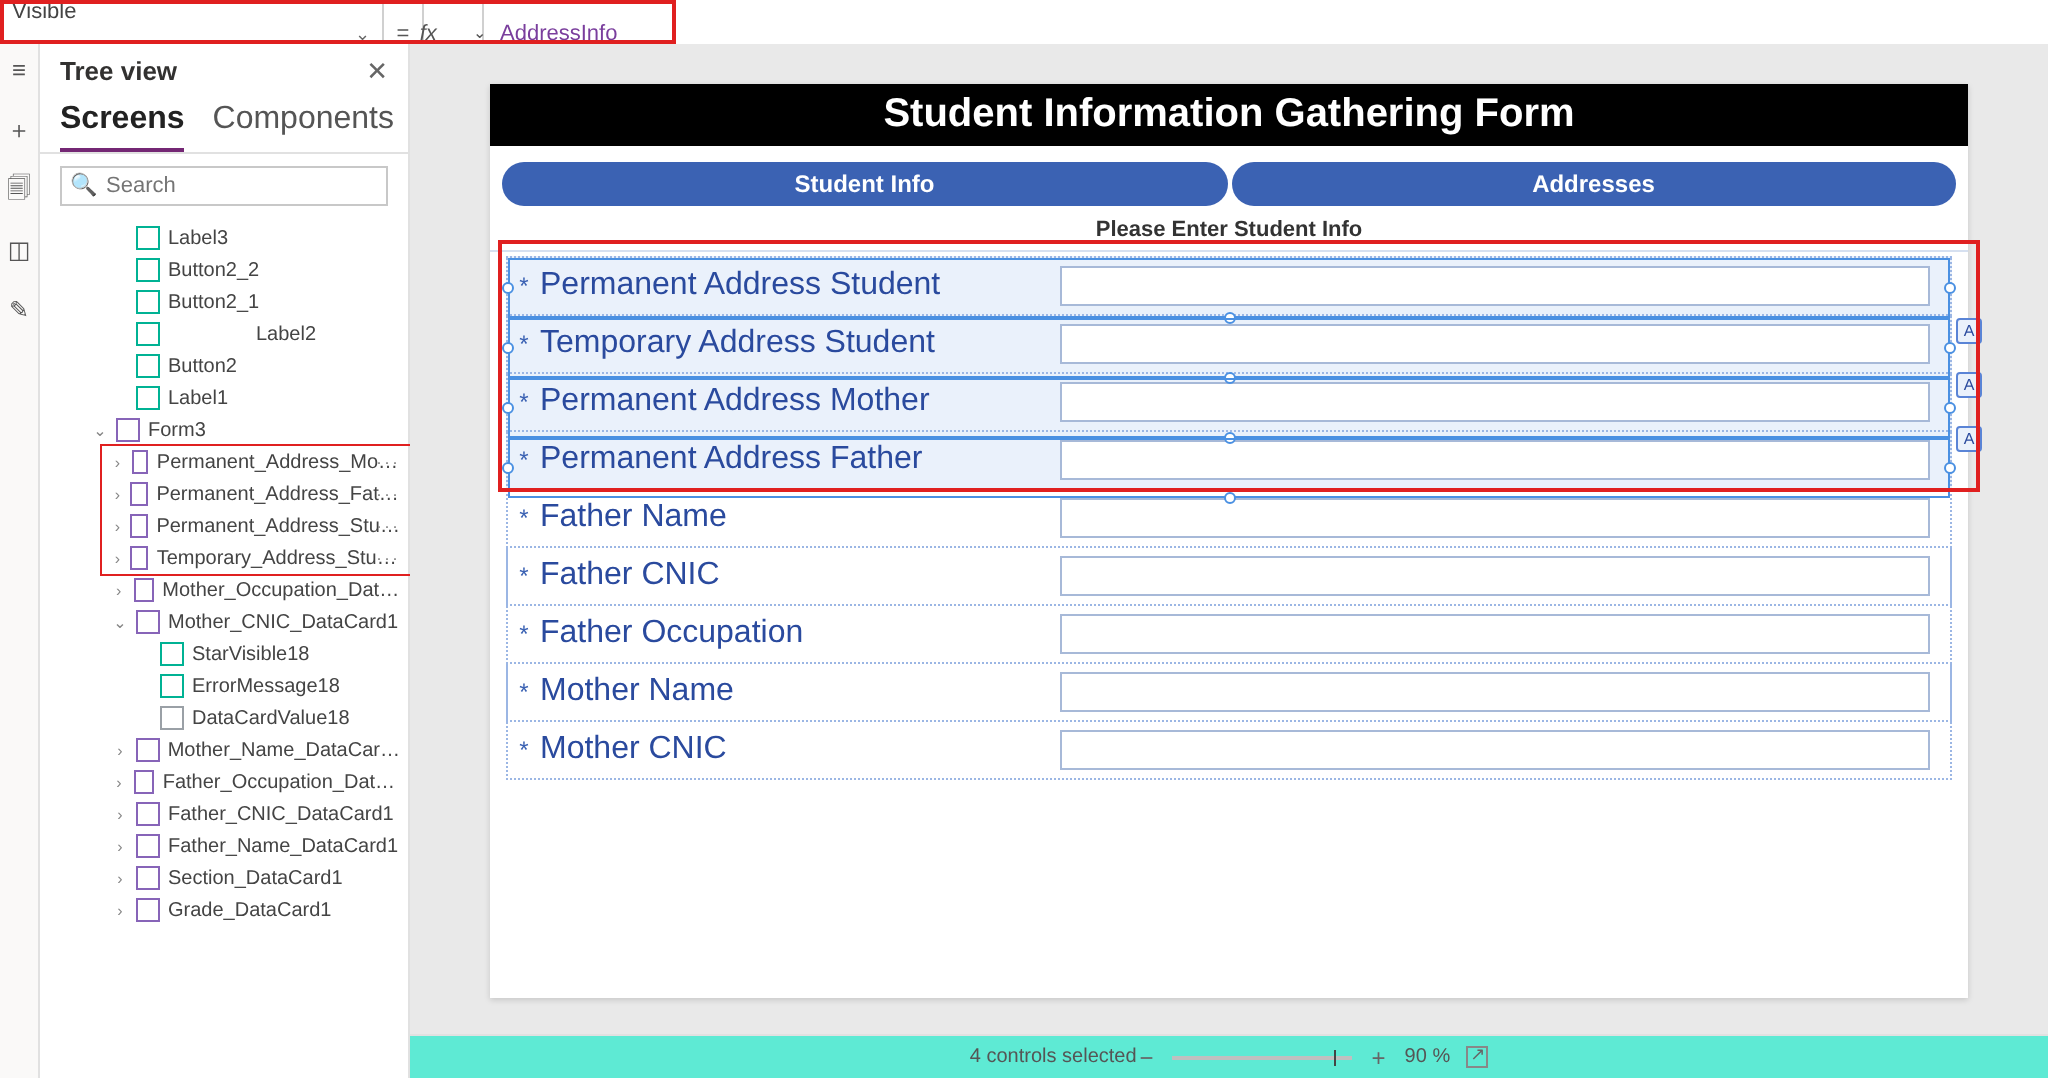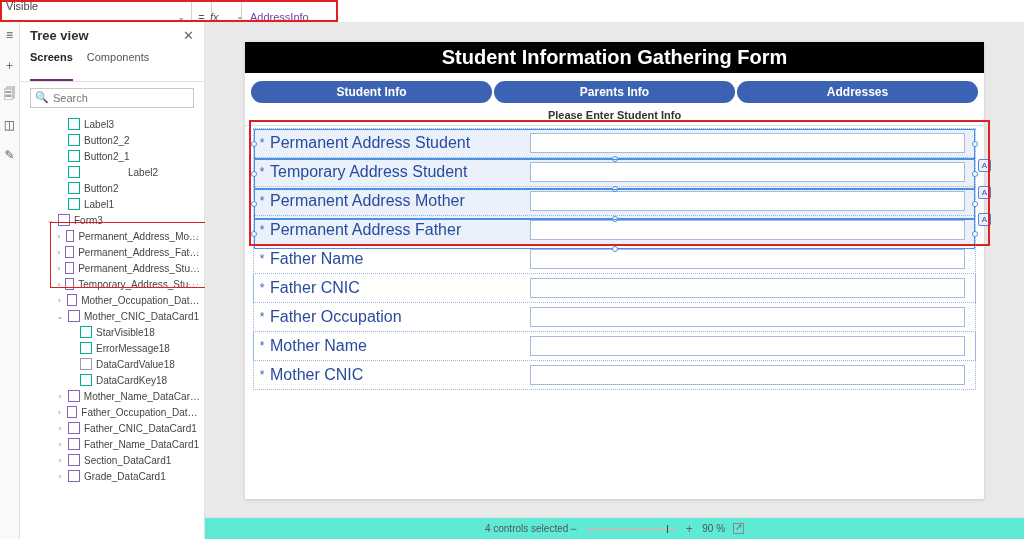--- a/index.html
+++ b/index.html
@@ -18,21 +18,21 @@
 
 .left-rail { position:absolute; top:22px; left:0; width:20px; height:calc(100% - 22px); background:#faf9f8; border-right:1px solid #e1e1e1; display:flex; flex-direction:column; align-items:center; padding-top:6px; gap:16px; }
 .rail-icon { width:14px; height:14px; display:flex; align-items:center; justify-content:center; color:#555; font-size:12px; }
 
 
 .tree-panel { position:absolute; top:22px; left:20px; width:185px; bottom:0; background:#fff; border-right:1px solid #e1e1e1; display:flex; flex-direction:column; }
 .tree-header { display:flex; align-items:center; justify-content:space-between; padding:6px 10px 2px 10px; }
 .tree-title { font-size:13px; font-weight:600; color:#323130; }
 .tree-close { color:#666; font-size:13px; cursor:pointer; }
 .tree-tabs { display:flex; gap:14px; padding:0 10px; border-bottom:1px solid #e1e1e1; }
-.tree-tab { padding:6px 0 16px 0; font-size:11px; color:#555; cursor:pointer; }
+.tree-tab { padding:6px 0 5px 0; font-size:16px; color:#555; cursor:pointer; }
 .tree-tab.active { color:#222; border-bottom:2px solid #742774; font-weight:600; }
 .tree-search { margin:6px 10px; position:relative; }
 .tree-search input { width:100%; height:20px; border:1px solid #c8c8c8; padding:0 6px 0 22px; font-size:11px; outline:none; }
 .tree-search .sicon { position:absolute; left:5px; top:3px; color:#888; font-size:11px; }
 
 .tree-list { flex:1; overflow:auto; padding:2px 0 6px 0; }
 .tree-row { display:flex; align-items:center; gap:4px; height:16px; padding:0 4px 0 0; font-size:10px; color:#444; white-space:nowrap; cursor:default; position:relative; }
 .tree-row .exp { width:8px; text-align:center; color:#888; font-size:8px; }
 .tree-row .ticon { width:12px; height:12px; border:1px solid #9aa0a6; display:inline-block; background:#fff; }
 .tree-row .ticon.teal { border-color:#00b294; color:#00b294; }
@@ -196,25 +196,20 @@
       <div class="tree-row indent3">
         <span class="exp"></span>
         <span class="ticon teal"></span>
         <span style="overflow: hidden; text-overflow: ellipsis;">ErrorMessage18</span>
       </div>
       <div class="tree-row indent3">
         <span class="exp"></span>
         <span class="ticon plain"></span>
         <span style="overflow: hidden; text-overflow: ellipsis;">DataCardValue18</span>
       </div>
-      <div class="tree-row indent3">
-        <span class="exp"></span>
-        <span class="ticon teal"></span>
-        <span style="overflow: hidden; text-overflow: ellipsis;">DataCardKey18</span>
-      </div>
       <div class="tree-row indent2">
         <span class="exp">›</span>
         <span class="ticon purple"></span>
         <span style="overflow: hidden; text-overflow: ellipsis;">Mother_Name_DataCard1</span>
       </div>
       <div class="tree-row indent2">
         <span class="exp">›</span>
         <span class="ticon purple"></span>
         <span style="overflow: hidden; text-overflow: ellipsis;">Father_Occupation_DataCard1</span>
       </div>
@@ -241,21 +236,20 @@
     </div>
 
   <div class="tree-select-box" style="top:200px; height:66px;"></div>
 </div>
 
 <div class="canvas-area">
   <div class="app-stage">
     <div class="app-header">Student Information Gathering Form</div>
     <div class="tab-row">
       <div class="tab-pill">Student Info</div>
-      <div class="tab-pill">Parents Info</div>
       <div class="tab-pill">Addresses</div>
     </div>
     <div class="sub-header">Please Enter Student Info</div>
     <div class="form-wrap" id="form-wrap">
 
       <div class="field-row sel">
           <span class="req">*</span>
           <span class="flabel">Permanent Address Student</span>
           <div class="finput"></div>
         </div>

